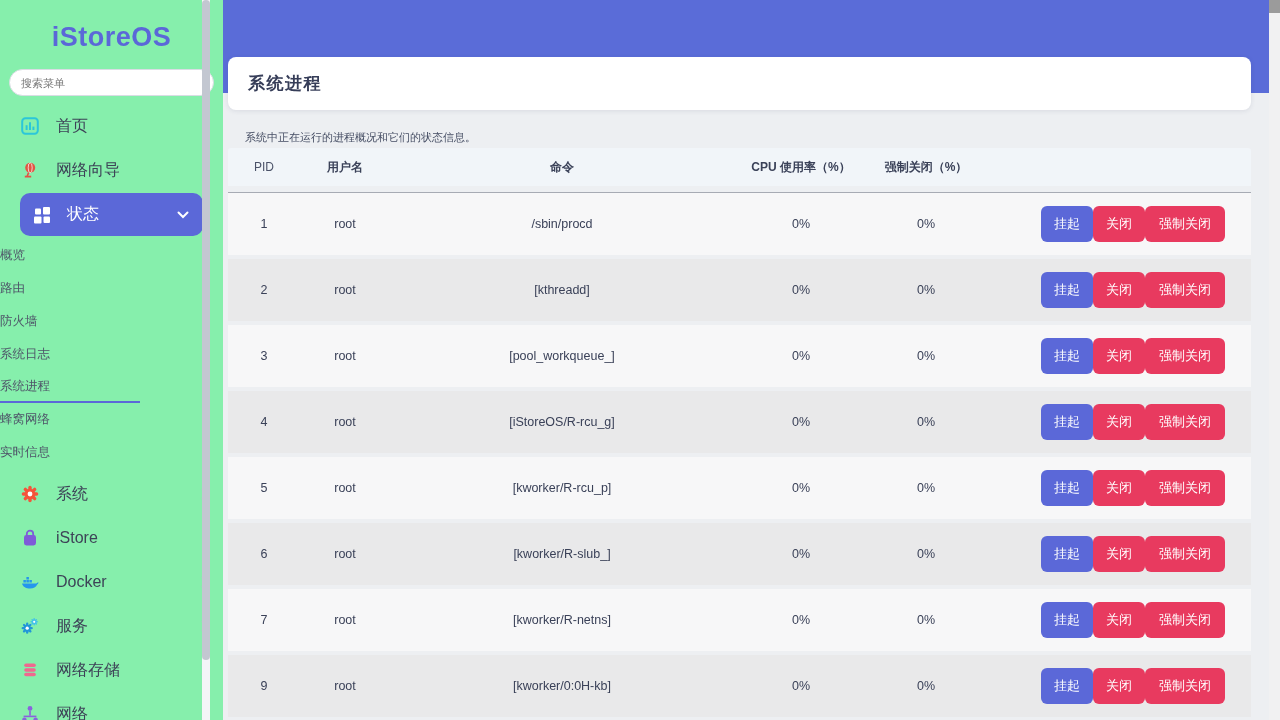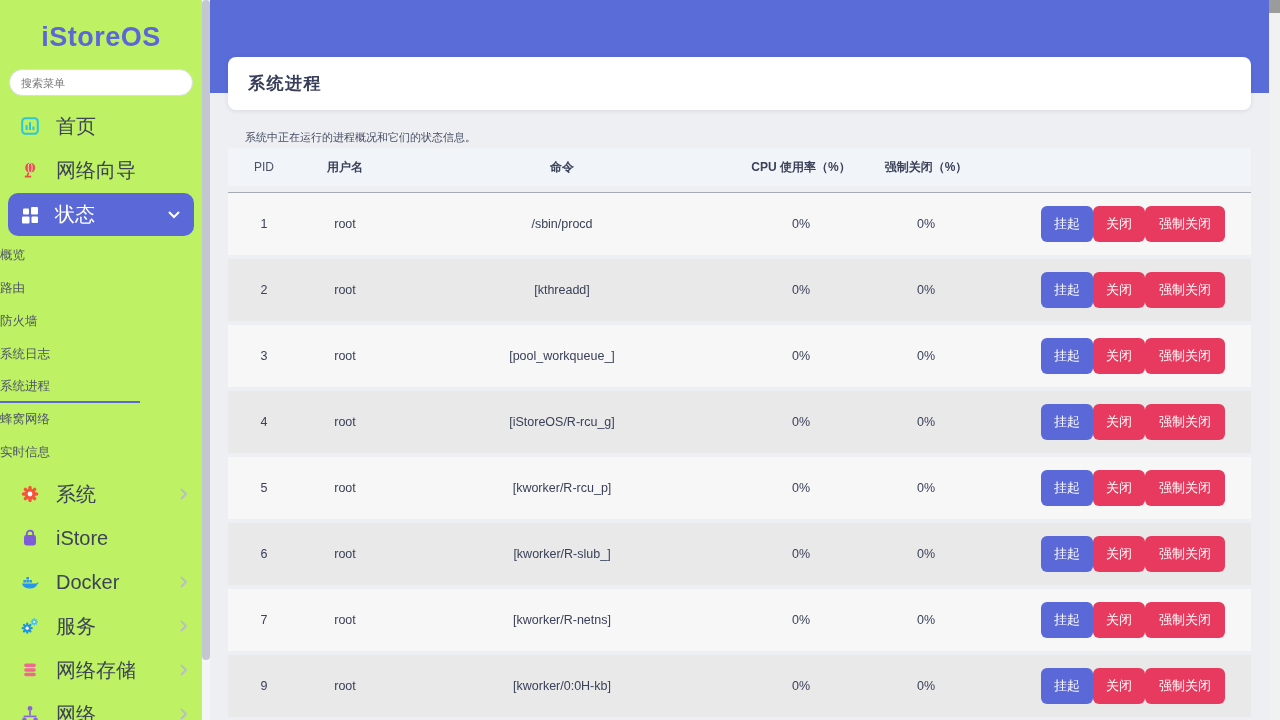--- a/index.html
+++ b/index.html
@@ -4,22 +4,22 @@
 <style>
   * { margin:0; padding:0; box-sizing:border-box; }
   html,body { width:1280px; height:720px; overflow:hidden; }
   body {
     font-family:"Liberation Sans","DejaVu Sans",sans-serif;
     background:#edeff2; position:relative; color:#3a4158;
   }
 
   
   .sidebar {
-    position:absolute; left:0; top:0; width:202px; height:720px;
-    background:#bef264; z-index:5;
+    position:absolute; left:0; top:0; width:223px; height:720px;
+    background:#86efac; z-index:5;
   }
   .side-scroll {
     position:absolute; left:202px; top:0; width:8px; height:720px;
     background:#f4f5f7; z-index:6;
   }
   .side-scroll .thumb { width:8px; height:660px; background:#c3c7d1; border-radius:4px; }
 
   .logo {
     padding-top:22px; text-align:center;
     font-size:27px; font-weight:800; letter-spacing:.5px; color:#5b67d8;
@@ -28,27 +28,27 @@
   .search-input {
     width:100%; height:27px; border:1px solid #d9dde4; border-radius:14px;
     padding:0 11px; font-size:11px; color:#555d6e; background:#fff; outline:none;
     font-family:inherit;
   }
   .search-input::placeholder { color:#7d московs; }
 
   .nav { margin-top:6px; }
   .nav-item {
     display:flex; align-items:center; height:44px;
-    padding:0 14px 0 21px; font-size:20px; color:#3d4357; cursor:pointer;text-align:right;
+    padding:0 14px 0 21px; font-size:16px; color:#3d4357; cursor:pointer;text-align:right;
   }
   .nav-item .ico { width:18px; height:18px; margin-right:17px; flex:0 0 18px; }
   .nav-item .chev { margin-left:auto; display:flex; }
 
   .nav-item.active {
-    margin:1px 8px; height:43px; padding:0 14px 0 13px;
+    margin:1px 20px; height:43px; padding:0 14px 0 13px;
     background:#5b68d8; border-radius:10px; color:#ffffff;
   }
   .nav-item.active .ico { margin-right:16px; }
 
   .submenu { padding:2px 0 3px 0; }
   .sub-item {
     width:140px; height:33px;
     display:flex; align-items:center;
     font-size:12.5px; color:#4e5468; cursor:pointer;
   }

